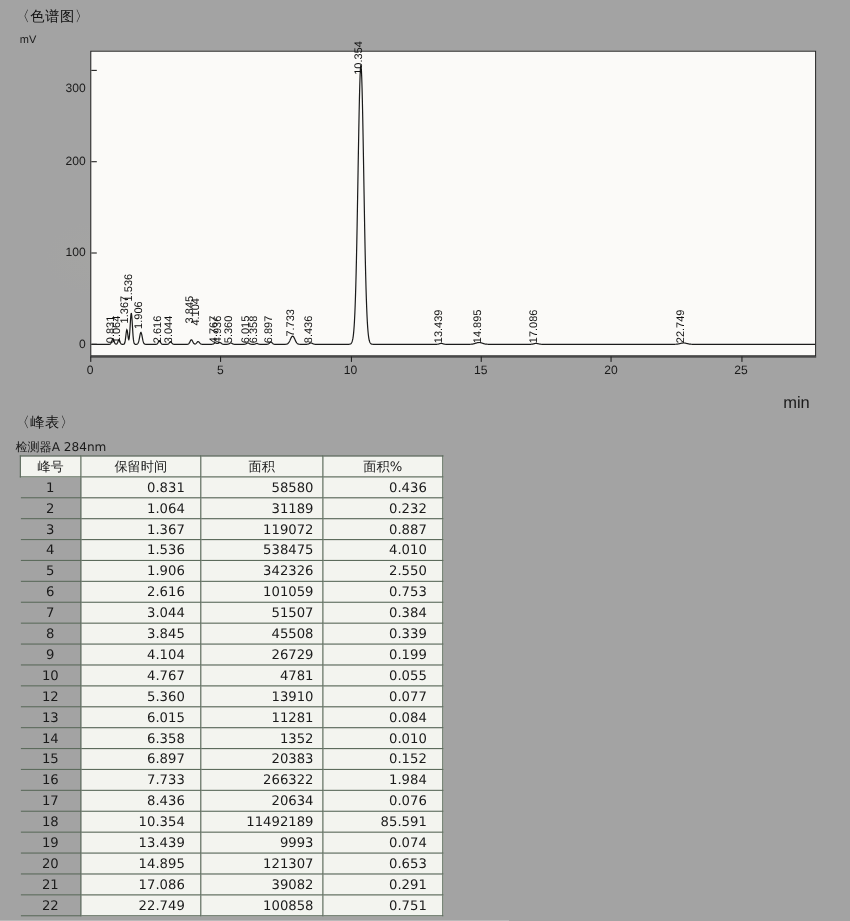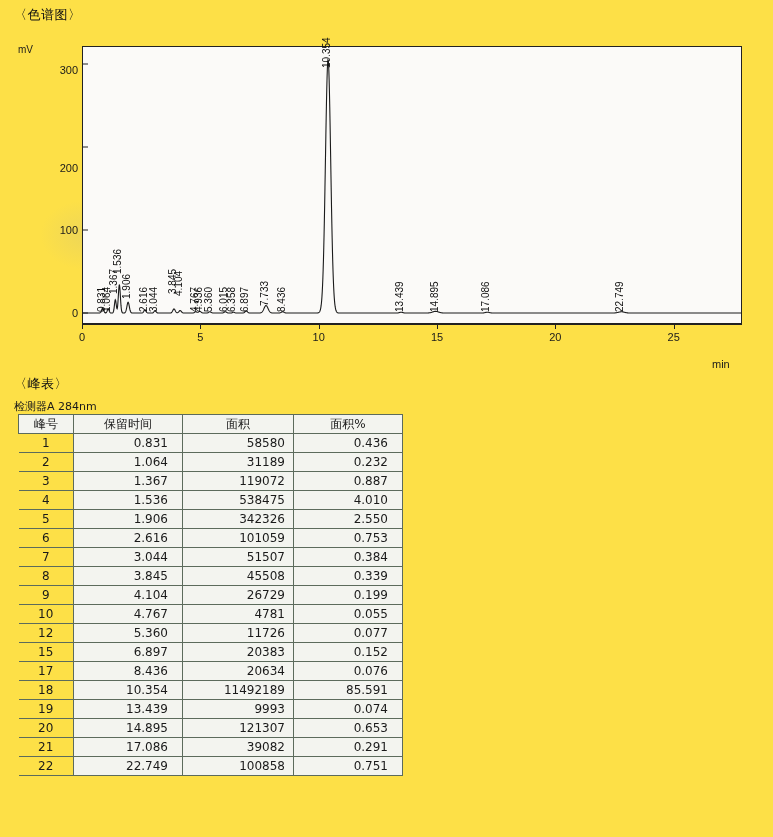--- a/index.html
+++ b/index.html
@@ -11,36 +11,36 @@
     width: 773px;
     height: 837px;
     position: relative;
     font-family: "Liberation Sans", sans-serif;
     color: #1a1a1a;
     overflow: hidden;
   }
   .page {
     position: absolute;
     inset: 0;
-    background: #fde047;
+    background: #a3a3a3;
   }
   
   .sec-title {
     position: absolute;
     font-size: 13px;
     font-family: "DejaVu Sans", sans-serif;
     letter-spacing: 0.5px;
     color: #111;
   }
   #chrom-title { left: 14px; top: 6px; }
   #peak-title  { left: 14px; top: 375px; }
 
   .unit-mv {
     position: absolute;
-    left: 18px; top: 44px;
+    left: 18px; top: 31px;
     font-size: 10px;
     font-family: "Liberation Sans", sans-serif;
   }
   .detector-top {
     position: absolute;
     right: 36px; top: 52px;
     font-size: 11px;
     font-family: "DejaVu Sans", sans-serif;
   }
   .detector-table {
@@ -103,21 +103,21 @@
     position: absolute;
     top: 7px;
     transform: translateX(-50%);
     font-size: 11px;
     font-family: "Liberation Sans", sans-serif;
   }
   #x-axis-title {
     position: absolute;
     left: 712px;
     top: 358px;
-    font-size: 11px;
+    font-size: 15px;
     font-family: "Liberation Sans", sans-serif;
   }
   
   .peak-ann {
     position: absolute;
     font-size: 10px;
     font-family: "Liberation Sans", sans-serif;
     white-space: nowrap;
     transform-origin: left bottom;
     transform: rotate(-90deg);
@@ -178,23 +178,23 @@
     <div id="plot-inner">
       <svg id="trace-svg" width="658" height="276" viewBox="0 0 658 276" preserveAspectRatio="none" style="position:absolute;left:0;top:0;">
         <path id="trace-path" fill="none" stroke="#1b1b1b" stroke-width="1.1" d="M0.00 266.02 L0.30 266.02 L0.60 266.02 L0.90 266.02 L1.20 266.02 L1.50 266.02 L1.79 266.02 L2.09 266.02 L2.39 266.02 L2.69 266.02 L2.99 266.02 L3.29 266.02 L3.59 266.02 L3.89 266.02 L4.19 266.02 L4.49 266.02 L4.79 266.02 L5.08 266.02 L5.38 266.02 L5.68 266.02 L5.98 266.02 L6.28 266.02 L6.58 266.02 L6.88 266.02 L7.18 266.02 L7.48 266.02 L7.78 266.02 L8.08 266.02 L8.37 266.02 L8.67 266.02 L8.97 266.02 L9.27 266.02 L9.57 266.02 L9.87 266.02 L10.17 266.02 L10.47 266.02 L10.77 266.02 L11.07 266.02 L11.37 266.02 L11.66 266.02 L11.96 266.02 L12.26 266.02 L12.56 266.02 L12.86 266.02 L13.16 266.02 L13.46 266.02 L13.76 266.02 L14.06 266.02 L14.36 266.02 L14.66 266.02 L14.95 266.02 L15.25 266.02 L15.55 266.02 L15.85 266.02 L16.15 266.01 L16.45 265.99 L16.75 265.95 L17.05 265.86 L17.35 265.68 L17.65 265.37 L17.95 264.88 L18.24 264.20 L18.54 263.36 L18.84 262.47 L19.14 261.68 L19.44 261.16 L19.74 261.05 L20.04 261.36 L20.34 262.03 L20.64 262.89 L20.94 263.77 L21.24 264.54 L21.53 265.13 L21.83 265.53 L22.13 265.76 L22.43 265.87 L22.73 265.87 L23.03 265.76 L23.33 265.51 L23.63 265.07 L23.93 264.44 L24.23 263.65 L24.53 262.83 L24.82 262.18 L25.12 261.88 L25.42 262.01 L25.72 262.54 L26.02 263.32 L26.32 264.14 L26.62 264.84 L26.92 265.36 L27.22 265.69 L27.52 265.87 L27.82 265.96 L28.11 266.00 L28.41 266.02 L28.71 266.02 L29.01 266.01 L29.31 265.98 L29.61 265.89 L29.91 265.68 L30.21 265.23 L30.51 264.38 L30.81 262.96 L31.11 260.91 L31.40 258.37 L31.70 255.77 L32.00 253.70 L32.30 252.74 L32.60 253.18 L32.90 254.85 L33.20 257.21 L33.50 259.54 L33.80 261.18 L34.10 261.68 L34.40 260.76 L34.69 258.34 L34.99 254.55 L35.29 249.80 L35.59 244.83 L35.89 240.62 L36.19 238.14 L36.49 238.01 L36.79 240.26 L37.09 244.34 L37.39 249.32 L37.69 254.24 L37.98 258.42 L38.28 261.53 L38.58 263.60 L38.88 264.82 L39.18 265.48 L39.48 265.80 L39.78 265.94 L40.08 265.99 L40.38 266.01 L40.68 266.01 L40.98 265.99 L41.27 265.96 L41.57 265.88 L41.87 265.73 L42.17 265.47 L42.47 265.04 L42.77 264.39 L43.07 263.45 L43.37 262.23 L43.67 260.76 L43.97 259.15 L44.27 257.58 L44.56 256.28 L44.86 255.45 L45.16 255.23 L45.46 255.66 L45.76 256.67 L46.06 258.08 L46.36 259.69 L46.66 261.27 L46.96 262.67 L47.26 263.80 L47.56 264.63 L47.85 265.21 L48.15 265.57 L48.45 265.79 L48.75 265.91 L49.05 265.97 L49.35 266.00 L49.65 266.01 L49.95 266.02 L50.25 266.02 L50.55 266.02 L50.85 266.02 L51.14 266.02 L51.44 266.02 L51.74 266.02 L52.04 266.02 L52.34 266.02 L52.64 266.02 L52.94 266.02 L53.24 266.02 L53.54 266.02 L53.84 266.02 L54.14 266.02 L54.43 266.02 L54.73 266.02 L55.03 266.02 L55.33 266.02 L55.63 266.02 L55.93 266.02 L56.23 266.02 L56.53 266.02 L56.83 266.02 L57.13 266.02 L57.43 266.02 L57.72 266.02 L58.02 266.02 L58.32 266.02 L58.62 266.01 L58.92 265.99 L59.22 265.93 L59.52 265.83 L59.82 265.65 L60.12 265.36 L60.42 264.94 L60.72 264.40 L61.01 263.80 L61.31 263.25 L61.61 262.85 L61.91 262.70 L62.21 262.84 L62.51 263.23 L62.81 263.78 L63.11 264.37 L63.41 264.91 L63.71 265.34 L64.01 265.64 L64.30 265.83 L64.60 265.93 L64.90 265.98 L65.20 266.01 L65.50 266.02 L65.80 266.02 L66.10 266.02 L66.40 266.02 L66.70 266.02 L67.00 266.02 L67.30 266.02 L67.59 266.02 L67.89 266.02 L68.19 266.02 L68.49 266.02 L68.79 266.01 L69.09 265.99 L69.39 265.95 L69.69 265.87 L69.99 265.72 L70.29 265.49 L70.59 265.16 L70.88 264.75 L71.18 264.30 L71.48 263.90 L71.78 263.62 L72.08 263.53 L72.38 263.66 L72.68 263.98 L72.98 264.40 L73.28 264.84 L73.58 265.24 L73.88 265.55 L74.17 265.76 L74.47 265.89 L74.77 265.96 L75.07 266.00 L75.37 266.01 L75.67 266.02 L75.97 266.02 L76.27 266.02 L76.57 266.02 L76.87 266.02 L77.17 266.02 L77.46 266.02 L77.76 266.02 L78.06 266.02 L78.36 266.02 L78.66 266.02 L78.96 266.02 L79.26 266.02 L79.56 266.02 L79.86 266.02 L80.16 266.02 L80.46 266.02 L80.75 266.02 L81.05 266.02 L81.35 266.02 L81.65 266.02 L81.95 266.02 L82.25 266.02 L82.55 266.02 L82.85 266.02 L83.15 266.02 L83.45 266.02 L83.75 266.02 L84.04 266.02 L84.34 266.02 L84.64 266.02 L84.94 266.02 L85.24 266.02 L85.54 266.02 L85.84 266.02 L86.14 266.02 L86.44 266.02 L86.74 266.02 L87.04 266.01 L87.33 265.98 L87.63 265.94 L87.93 265.86 L88.23 265.73 L88.53 265.52 L88.83 265.21 L89.13 264.79 L89.43 264.26 L89.73 263.66 L90.03 263.04 L90.33 262.48 L90.62 262.07 L90.92 261.88 L91.22 261.93 L91.52 262.23 L91.82 262.71 L92.12 263.31 L92.42 263.93 L92.72 264.50 L93.02 264.98 L93.32 265.34 L93.62 265.59 L93.91 265.73 L94.21 265.77 L94.51 265.73 L94.81 265.61 L95.11 265.40 L95.41 265.13 L95.71 264.79 L96.01 264.41 L96.31 264.06 L96.61 263.76 L96.91 263.58 L97.20 263.53 L97.50 263.64 L97.80 263.88 L98.10 264.21 L98.40 264.58 L98.70 264.95 L99.00 265.27 L99.30 265.52 L99.60 265.71 L99.90 265.84 L100.20 265.92 L100.49 265.97 L100.79 266.00 L101.09 266.01 L101.39 266.02 L101.69 266.02 L101.99 266.02 L102.29 266.02 L102.59 266.02 L102.89 266.02 L103.19 266.02 L103.49 266.02 L103.78 266.02 L104.08 266.02 L104.38 266.02 L104.68 266.02 L104.98 266.02 L105.28 266.02 L105.58 266.02 L105.88 266.02 L106.18 266.02 L106.48 266.02 L106.78 266.02 L107.07 266.02 L107.37 266.02 L107.67 266.02 L107.97 266.02 L108.27 266.02 L108.57 266.02 L108.87 266.02 L109.17 266.01 L109.47 266.00 L109.77 265.97 L110.07 265.93 L110.36 265.87 L110.66 265.78 L110.96 265.65 L111.26 265.49 L111.56 265.31 L111.86 265.12 L112.16 264.96 L112.46 264.83 L112.76 264.77 L113.06 264.79 L113.36 264.86 L113.65 264.98 L113.95 265.12 L114.25 265.23 L114.55 265.29 L114.85 265.29 L115.15 265.20 L115.45 265.04 L115.75 264.85 L116.05 264.64 L116.35 264.47 L116.65 264.37 L116.94 264.37 L117.24 264.45 L117.54 264.63 L117.84 264.85 L118.14 265.10 L118.44 265.34 L118.74 265.55 L119.04 265.71 L119.34 265.83 L119.64 265.91 L119.94 265.96 L120.23 265.99 L120.53 266.01 L120.83 266.02 L121.13 266.02 L121.43 266.02 L121.73 266.02 L122.03 266.02 L122.33 266.02 L122.63 266.02 L122.93 266.02 L123.23 266.01 L123.52 266.00 L123.82 265.97 L124.12 265.93 L124.42 265.86 L124.72 265.77 L125.02 265.64 L125.32 265.48 L125.62 265.29 L125.92 265.11 L126.22 264.95 L126.52 264.83 L126.81 264.78 L127.11 264.80 L127.41 264.90 L127.71 265.05 L128.01 265.23 L128.31 265.42 L128.61 265.59 L128.91 265.73 L129.21 265.83 L129.51 265.91 L129.81 265.96 L130.10 265.99 L130.40 266.01 L130.70 266.02 L131.00 266.02 L131.30 266.02 L131.60 266.02 L131.90 266.02 L132.20 266.02 L132.50 266.02 L132.80 266.02 L133.10 266.02 L133.39 266.02 L133.69 266.02 L133.99 266.02 L134.29 266.02 L134.59 266.02 L134.89 266.02 L135.19 266.02 L135.49 266.02 L135.79 266.02 L136.09 266.02 L136.39 266.02 L136.68 266.02 L136.98 266.02 L137.28 266.02 L137.58 266.02 L137.88 266.02 L138.18 266.02 L138.48 266.02 L138.78 266.01 L139.08 265.99 L139.38 265.97 L139.68 265.92 L139.97 265.85 L140.27 265.75 L140.57 265.61 L140.87 265.45 L141.17 265.26 L141.47 265.08 L141.77 264.92 L142.07 264.82 L142.37 264.78 L142.67 264.81 L142.97 264.92 L143.26 265.08 L143.56 265.26 L143.86 265.44 L144.16 265.61 L144.46 265.75 L144.76 265.85 L145.06 265.92 L145.36 265.97 L145.66 265.99 L145.96 266.01 L146.26 266.02 L146.55 266.02 L146.85 266.02 L147.15 266.02 L147.45 266.02 L147.75 266.00 L148.05 265.98 L148.35 265.94 L148.65 265.87 L148.95 265.77 L149.25 265.64 L149.55 265.49 L149.84 265.35 L150.14 265.24 L150.44 265.19 L150.74 265.22 L151.04 265.31 L151.34 265.44 L151.64 265.59 L151.94 265.73 L152.24 265.84 L152.54 265.92 L152.84 265.97 L153.13 266.00 L153.43 266.01 L153.73 266.02 L154.03 266.02 L154.33 266.02 L154.63 266.02 L154.93 266.02 L155.23 266.02 L155.53 266.02 L155.83 266.02 L156.13 266.02 L156.42 266.02 L156.72 266.02 L157.02 266.02 L157.32 266.02 L157.62 266.02 L157.92 266.02 L158.22 266.02 L158.52 266.02 L158.82 266.02 L159.12 266.02 L159.42 266.01 L159.71 266.00 L160.01 265.97 L160.31 265.92 L160.61 265.83 L160.91 265.70 L161.21 265.52 L161.51 265.29 L161.81 265.00 L162.11 264.69 L162.41 264.39 L162.71 264.14 L163.00 263.99 L163.30 263.95 L163.60 264.03 L163.90 264.23 L164.20 264.51 L164.50 264.81 L164.80 265.12 L165.10 265.39 L165.40 265.60 L165.70 265.76 L166.00 265.87 L166.29 265.94 L166.59 265.98 L166.89 266.00 L167.19 266.01 L167.49 266.02 L167.79 266.02 L168.09 266.02 L168.39 266.02 L168.69 266.02 L168.99 266.02 L169.29 266.02 L169.58 266.02 L169.88 266.02 L170.18 266.02 L170.48 266.02 L170.78 266.02 L171.08 266.02 L171.38 266.02 L171.68 266.02 L171.98 266.02 L172.28 266.02 L172.58 266.02 L172.87 266.02 L173.17 266.02 L173.47 266.02 L173.77 266.02 L174.07 266.02 L174.37 266.02 L174.67 266.02 L174.97 266.02 L175.27 266.02 L175.57 266.02 L175.87 266.01 L176.16 266.00 L176.46 265.99 L176.76 265.97 L177.06 265.93 L177.36 265.88 L177.66 265.81 L177.96 265.71 L178.26 265.58 L178.56 265.40 L178.86 265.16 L179.16 264.86 L179.45 264.49 L179.75 264.05 L180.05 263.53 L180.35 262.95 L180.65 262.32 L180.95 261.65 L181.25 260.98 L181.55 260.33 L181.85 259.74 L182.15 259.24 L182.45 258.85 L182.74 258.62 L183.04 258.54 L183.34 258.63 L183.64 258.88 L183.94 259.27 L184.24 259.78 L184.54 260.37 L184.84 261.03 L185.14 261.70 L185.44 262.36 L185.74 262.99 L186.03 263.57 L186.33 264.08 L186.63 264.52 L186.93 264.88 L187.23 265.18 L187.53 265.41 L187.83 265.59 L188.13 265.72 L188.43 265.82 L188.73 265.89 L189.03 265.94 L189.32 265.97 L189.62 265.99 L189.92 266.00 L190.22 266.01 L190.52 266.02 L190.82 266.02 L191.12 266.02 L191.42 266.02 L191.72 266.02 L192.02 266.02 L192.32 266.02 L192.61 266.02 L192.91 266.02 L193.21 266.02 L193.51 266.02 L193.81 266.02 L194.11 266.02 L194.41 266.02 L194.71 266.02 L195.01 266.02 L195.31 266.01 L195.61 266.00 L195.90 265.99 L196.20 265.96 L196.50 265.93 L196.80 265.87 L197.10 265.79 L197.40 265.69 L197.70 265.56 L198.00 265.41 L198.30 265.25 L198.60 265.09 L198.90 264.95 L199.19 264.85 L199.49 264.79 L199.79 264.78 L200.09 264.83 L200.39 264.93 L200.69 265.06 L200.99 265.22 L201.29 265.38 L201.59 265.53 L201.89 265.66 L202.19 265.77 L202.48 265.85 L202.78 265.92 L203.08 265.96 L203.38 265.99 L203.68 266.00 L203.98 266.01 L204.28 266.02 L204.58 266.02 L204.88 266.02 L205.18 266.02 L205.48 266.02 L205.77 266.02 L206.07 266.02 L206.37 266.02 L206.67 266.02 L206.97 266.02 L207.27 266.02 L207.57 266.02 L207.87 266.02 L208.17 266.02 L208.47 266.02 L208.77 266.02 L209.06 266.02 L209.36 266.02 L209.66 266.02 L209.96 266.02 L210.26 266.02 L210.56 266.02 L210.86 266.02 L211.16 266.02 L211.46 266.02 L211.76 266.02 L212.06 266.02 L212.35 266.02 L212.65 266.02 L212.95 266.02 L213.25 266.02 L213.55 266.02 L213.85 266.02 L214.15 266.02 L214.45 266.02 L214.75 266.02 L215.05 266.02 L215.35 266.02 L215.64 266.02 L215.94 266.02 L216.24 266.02 L216.54 266.02 L216.84 266.02 L217.14 266.02 L217.44 266.02 L217.74 266.02 L218.04 266.02 L218.34 266.02 L218.64 266.02 L218.93 266.02 L219.23 266.02 L219.53 266.02 L219.83 266.02 L220.13 266.02 L220.43 266.02 L220.73 266.02 L221.03 266.02 L221.33 266.02 L221.63 266.02 L221.93 266.02 L222.22 266.02 L222.52 266.02 L222.82 266.02 L223.12 266.02 L223.42 266.02 L223.72 266.02 L224.02 266.02 L224.32 266.02 L224.62 266.02 L224.92 266.02 L225.22 266.02 L225.51 266.02 L225.81 266.02 L226.11 266.02 L226.41 266.02 L226.71 266.02 L227.01 266.02 L227.31 266.02 L227.61 266.02 L227.91 266.02 L228.21 266.02 L228.51 266.02 L228.80 266.02 L229.10 266.02 L229.40 266.02 L229.70 266.02 L230.00 266.02 L230.30 266.02 L230.60 266.02 L230.90 266.02 L231.20 266.02 L231.50 266.02 L231.80 266.02 L232.09 266.02 L232.39 266.02 L232.69 266.02 L232.99 266.02 L233.29 266.01 L233.59 266.01 L233.89 266.00 L234.19 265.98 L234.49 265.95 L234.79 265.91 L235.09 265.85 L235.38 265.76 L235.68 265.62 L235.98 265.42 L236.28 265.14 L236.58 264.73 L236.88 264.16 L237.18 263.37 L237.48 262.30 L237.78 260.86 L238.08 258.96 L238.38 256.49 L238.67 253.33 L238.97 249.34 L239.27 244.37 L239.57 238.30 L239.87 230.98 L240.17 222.30 L240.47 212.19 L240.77 200.60 L241.07 187.55 L241.37 173.13 L241.67 157.48 L241.96 140.86 L242.26 123.56 L242.56 105.98 L242.86 88.57 L243.16 71.83 L243.46 56.28 L243.76 42.43 L244.06 30.76 L244.36 21.71 L244.66 15.62 L244.96 12.71 L245.25 13.10 L245.55 16.78 L245.85 23.61 L246.15 33.31 L246.45 45.54 L246.75 59.84 L247.05 75.72 L247.35 92.66 L247.65 110.15 L247.95 127.70 L248.25 144.88 L248.54 161.30 L248.84 176.67 L249.14 190.78 L249.44 203.49 L249.74 214.72 L250.04 224.49 L250.34 232.83 L250.64 239.85 L250.94 245.65 L251.24 250.37 L251.54 254.15 L251.83 257.14 L252.13 259.46 L252.43 261.24 L252.73 262.58 L253.03 263.58 L253.33 264.31 L253.63 264.84 L253.93 265.21 L254.23 265.48 L254.53 265.66 L254.83 265.79 L255.12 265.87 L255.42 265.93 L255.72 265.96 L256.02 265.99 L256.32 266.00 L256.62 266.01 L256.92 266.02 L257.22 266.02 L257.52 266.02 L257.82 266.02 L258.12 266.02 L258.41 266.02 L258.71 266.02 L259.01 266.02 L259.31 266.02 L259.61 266.02 L259.91 266.02 L260.21 266.02 L260.51 266.02 L260.81 266.02 L261.11 266.02 L261.41 266.02 L261.70 266.02 L262.00 266.02 L262.30 266.02 L262.60 266.02 L262.90 266.02 L263.20 266.02 L263.50 266.02 L263.80 266.02 L264.10 266.02 L264.40 266.02 L264.70 266.02 L264.99 266.02 L265.29 266.02 L265.59 266.02 L265.89 266.02 L266.19 266.02 L266.49 266.02 L266.79 266.02 L267.09 266.02 L267.39 266.02 L267.69 266.02 L267.99 266.02 L268.28 266.02 L268.58 266.02 L268.88 266.02 L269.18 266.02 L269.48 266.02 L269.78 266.02 L270.08 266.02 L270.38 266.02 L270.68 266.02 L270.98 266.02 L271.28 266.02 L271.57 266.02 L271.87 266.02 L272.17 266.02 L272.47 266.02 L272.77 266.02 L273.07 266.02 L273.37 266.02 L273.67 266.02 L273.97 266.02 L274.27 266.02 L274.57 266.02 L274.86 266.02 L275.16 266.02 L275.46 266.02 L275.76 266.02 L276.06 266.02 L276.36 266.02 L276.66 266.02 L276.96 266.02 L277.26 266.02 L277.56 266.02 L277.86 266.02 L278.15 266.02 L278.45 266.02 L278.75 266.02 L279.05 266.02 L279.35 266.02 L279.65 266.02 L279.95 266.02 L280.25 266.02 L280.55 266.02 L280.85 266.02 L281.15 266.02 L281.44 266.02 L281.74 266.02 L282.04 266.02 L282.34 266.02 L282.64 266.02 L282.94 266.02 L283.24 266.02 L283.54 266.02 L283.84 266.02 L284.14 266.02 L284.44 266.02 L284.73 266.02 L285.03 266.02 L285.33 266.02 L285.63 266.02 L285.93 266.02 L286.23 266.02 L286.53 266.02 L286.83 266.02 L287.13 266.02 L287.43 266.02 L287.73 266.02 L288.02 266.02 L288.32 266.02 L288.62 266.02 L288.92 266.02 L289.22 266.02 L289.52 266.02 L289.82 266.02 L290.12 266.02 L290.42 266.02 L290.72 266.02 L291.02 266.02 L291.31 266.02 L291.61 266.02 L291.91 266.02 L292.21 266.02 L292.51 266.02 L292.81 266.02 L293.11 266.02 L293.41 266.02 L293.71 266.02 L294.01 266.02 L294.31 266.02 L294.60 266.02 L294.90 266.02 L295.20 266.02 L295.50 266.02 L295.80 266.02 L296.10 266.02 L296.40 266.02 L296.70 266.02 L297.00 266.02 L297.30 266.02 L297.60 266.02 L297.89 266.02 L298.19 266.02 L298.49 266.02 L298.79 266.02 L299.09 266.02 L299.39 266.02 L299.69 266.02 L299.99 266.02 L300.29 266.02 L300.59 266.02 L300.89 266.02 L301.18 266.02 L301.48 266.02 L301.78 266.02 L302.08 266.02 L302.38 266.02 L302.68 266.02 L302.98 266.02 L303.28 266.02 L303.58 266.02 L303.88 266.02 L304.18 266.02 L304.47 266.02 L304.77 266.02 L305.07 266.02 L305.37 266.02 L305.67 266.02 L305.97 266.02 L306.27 266.02 L306.57 266.02 L306.87 266.02 L307.17 266.02 L307.47 266.02 L307.76 266.02 L308.06 266.02 L308.36 266.02 L308.66 266.02 L308.96 266.02 L309.26 266.02 L309.56 266.02 L309.86 266.02 L310.16 266.02 L310.46 266.02 L310.76 266.02 L311.05 266.02 L311.35 266.02 L311.65 266.02 L311.95 266.02 L312.25 266.02 L312.55 266.02 L312.85 266.02 L313.15 266.02 L313.45 266.01 L313.75 266.00 L314.05 265.99 L314.34 265.97 L314.64 265.94 L314.94 265.90 L315.24 265.85 L315.54 265.79 L315.84 265.71 L316.14 265.63 L316.44 265.53 L316.74 265.44 L317.04 265.35 L317.34 265.28 L317.63 265.23 L317.93 265.20 L318.23 265.20 L318.53 265.22 L318.83 265.28 L319.13 265.35 L319.43 265.44 L319.73 265.53 L320.03 265.62 L320.33 265.71 L320.63 265.78 L320.92 265.85 L321.22 265.90 L321.52 265.94 L321.82 265.97 L322.12 265.99 L322.42 266.00 L322.72 266.01 L323.02 266.02 L323.32 266.02 L323.62 266.02 L323.92 266.02 L324.21 266.02 L324.51 266.02 L324.81 266.02 L325.11 266.02 L325.41 266.02 L325.71 266.02 L326.01 266.02 L326.31 266.02 L326.61 266.02 L326.91 266.02 L327.21 266.02 L327.50 266.02 L327.80 266.02 L328.10 266.02 L328.40 266.02 L328.70 266.02 L329.00 266.02 L329.30 266.02 L329.60 266.02 L329.90 266.02 L330.20 266.02 L330.50 266.02 L330.79 266.02 L331.09 266.02 L331.39 266.02 L331.69 266.02 L331.99 266.02 L332.29 266.02 L332.59 266.02 L332.89 266.02 L333.19 266.02 L333.49 266.02 L333.79 266.02 L334.08 266.02 L334.38 266.02 L334.68 266.02 L334.98 266.02 L335.28 266.02 L335.58 266.02 L335.88 266.02 L336.18 266.02 L336.48 266.02 L336.78 266.02 L337.08 266.02 L337.37 266.02 L337.67 266.02 L337.97 266.02 L338.27 266.02 L338.57 266.02 L338.87 266.02 L339.17 266.02 L339.47 266.02 L339.77 266.02 L340.07 266.02 L340.37 266.02 L340.66 266.02 L340.96 266.02 L341.26 266.02 L341.56 266.02 L341.86 266.02 L342.16 266.02 L342.46 266.02 L342.76 266.02 L343.06 266.01 L343.36 266.01 L343.66 266.00 L343.95 266.00 L344.25 265.99 L344.55 265.97 L344.85 265.96 L345.15 265.94 L345.45 265.92 L345.75 265.89 L346.05 265.86 L346.35 265.82 L346.65 265.78 L346.95 265.73 L347.24 265.67 L347.54 265.61 L347.84 265.53 L348.14 265.45 L348.44 265.37 L348.74 265.28 L349.04 265.18 L349.34 265.08 L349.64 264.98 L349.94 264.88 L350.24 264.79 L350.53 264.69 L350.83 264.61 L351.13 264.54 L351.43 264.47 L351.73 264.42 L352.03 264.39 L352.33 264.37 L352.63 264.36 L352.93 264.37 L353.23 264.40 L353.53 264.45 L353.82 264.50 L354.12 264.57 L354.42 264.65 L354.72 264.74 L355.02 264.84 L355.32 264.93 L355.62 265.03 L355.92 265.13 L356.22 265.23 L356.52 265.32 L356.82 265.41 L357.11 265.50 L357.41 265.57 L357.71 265.64 L358.01 265.70 L358.31 265.76 L358.61 265.80 L358.91 265.84 L359.21 265.88 L359.51 265.91 L359.81 265.93 L360.11 265.95 L360.40 265.97 L360.70 265.98 L361.00 265.99 L361.30 266.00 L361.60 266.01 L361.90 266.01 L362.20 266.01 L362.50 266.02 L362.80 266.02 L363.10 266.02 L363.40 266.02 L363.69 266.02 L363.99 266.02 L364.29 266.02 L364.59 266.02 L364.89 266.02 L365.19 266.02 L365.49 266.02 L365.79 266.02 L366.09 266.02 L366.39 266.02 L366.69 266.02 L366.98 266.02 L367.28 266.02 L367.58 266.02 L367.88 266.02 L368.18 266.02 L368.48 266.02 L368.78 266.02 L369.08 266.02 L369.38 266.02 L369.68 266.02 L369.98 266.02 L370.27 266.02 L370.57 266.02 L370.87 266.02 L371.17 266.02 L371.47 266.02 L371.77 266.02 L372.07 266.02 L372.37 266.02 L372.67 266.02 L372.97 266.02 L373.27 266.02 L373.56 266.02 L373.86 266.02 L374.16 266.02 L374.46 266.02 L374.76 266.02 L375.06 266.02 L375.36 266.02 L375.66 266.02 L375.96 266.02 L376.26 266.02 L376.56 266.02 L376.85 266.02 L377.15 266.02 L377.45 266.02 L377.75 266.02 L378.05 266.02 L378.35 266.02 L378.65 266.02 L378.95 266.02 L379.25 266.02 L379.55 266.02 L379.85 266.02 L380.14 266.02 L380.44 266.02 L380.74 266.02 L381.04 266.02 L381.34 266.02 L381.64 266.02 L381.94 266.02 L382.24 266.02 L382.54 266.02 L382.84 266.02 L383.14 266.02 L383.43 266.02 L383.73 266.02 L384.03 266.02 L384.33 266.02 L384.63 266.02 L384.93 266.02 L385.23 266.02 L385.53 266.02 L385.83 266.02 L386.13 266.02 L386.43 266.02 L386.72 266.02 L387.02 266.02 L387.32 266.02 L387.62 266.02 L387.92 266.02 L388.22 266.02 L388.52 266.02 L388.82 266.02 L389.12 266.02 L389.42 266.02 L389.72 266.02 L390.01 266.02 L390.31 266.02 L390.61 266.02 L390.91 266.02 L391.21 266.02 L391.51 266.02 L391.81 266.02 L392.11 266.02 L392.41 266.02 L392.71 266.02 L393.01 266.02 L393.30 266.02 L393.60 266.02 L393.90 266.02 L394.20 266.02 L394.50 266.02 L394.80 266.02 L395.10 266.02 L395.40 266.02 L395.70 266.02 L396.00 266.02 L396.30 266.02 L396.59 266.02 L396.89 266.02 L397.19 266.02 L397.49 266.02 L397.79 266.02 L398.09 266.02 L398.39 266.01 L398.69 266.01 L398.99 266.00 L399.29 265.99 L399.59 265.98 L399.88 265.96 L400.18 265.93 L400.48 265.90 L400.78 265.86 L401.08 265.81 L401.38 265.76 L401.68 265.69 L401.98 265.62 L402.28 265.55 L402.58 265.48 L402.88 265.40 L403.17 265.34 L403.47 265.28 L403.77 265.23 L404.07 265.20 L404.37 265.19 L404.67 265.20 L404.97 265.22 L405.27 265.27 L405.57 265.32 L405.87 265.38 L406.17 265.46 L406.46 265.53 L406.76 265.61 L407.06 265.68 L407.36 265.74 L407.66 265.80 L407.96 265.85 L408.26 265.89 L408.56 265.93 L408.86 265.95 L409.16 265.97 L409.46 265.99 L409.75 266.00 L410.05 266.01 L410.35 266.01 L410.65 266.02 L410.95 266.02 L411.25 266.02 L411.55 266.02 L411.85 266.02 L412.15 266.02 L412.45 266.02 L412.75 266.02 L413.04 266.02 L413.34 266.02 L413.64 266.02 L413.94 266.02 L414.24 266.02 L414.54 266.02 L414.84 266.02 L415.14 266.02 L415.44 266.02 L415.74 266.02 L416.04 266.02 L416.33 266.02 L416.63 266.02 L416.93 266.02 L417.23 266.02 L417.53 266.02 L417.83 266.02 L418.13 266.02 L418.43 266.02 L418.73 266.02 L419.03 266.02 L419.33 266.02 L419.62 266.02 L419.92 266.02 L420.22 266.02 L420.52 266.02 L420.82 266.02 L421.12 266.02 L421.42 266.02 L421.72 266.02 L422.02 266.02 L422.32 266.02 L422.62 266.02 L422.91 266.02 L423.21 266.02 L423.51 266.02 L423.81 266.02 L424.11 266.02 L424.41 266.02 L424.71 266.02 L425.01 266.02 L425.31 266.02 L425.61 266.02 L425.91 266.02 L426.20 266.02 L426.50 266.02 L426.80 266.02 L427.10 266.02 L427.40 266.02 L427.70 266.02 L428.00 266.02 L428.30 266.02 L428.60 266.02 L428.90 266.02 L429.20 266.02 L429.49 266.02 L429.79 266.02 L430.09 266.02 L430.39 266.02 L430.69 266.02 L430.99 266.02 L431.29 266.02 L431.59 266.02 L431.89 266.02 L432.19 266.02 L432.49 266.02 L432.78 266.02 L433.08 266.02 L433.38 266.02 L433.68 266.02 L433.98 266.02 L434.28 266.02 L434.58 266.02 L434.88 266.02 L435.18 266.02 L435.48 266.02 L435.78 266.02 L436.07 266.02 L436.37 266.02 L436.67 266.02 L436.97 266.02 L437.27 266.02 L437.57 266.02 L437.87 266.02 L438.17 266.02 L438.47 266.02 L438.77 266.02 L439.07 266.02 L439.36 266.02 L439.66 266.02 L439.96 266.02 L440.26 266.02 L440.56 266.02 L440.86 266.02 L441.16 266.02 L441.46 266.02 L441.76 266.02 L442.06 266.02 L442.36 266.02 L442.65 266.02 L442.95 266.02 L443.25 266.02 L443.55 266.02 L443.85 266.02 L444.15 266.02 L444.45 266.02 L444.75 266.02 L445.05 266.02 L445.35 266.02 L445.65 266.02 L445.94 266.02 L446.24 266.02 L446.54 266.02 L446.84 266.02 L447.14 266.02 L447.44 266.02 L447.74 266.02 L448.04 266.02 L448.34 266.02 L448.64 266.02 L448.94 266.02 L449.23 266.02 L449.53 266.02 L449.83 266.02 L450.13 266.02 L450.43 266.02 L450.73 266.02 L451.03 266.02 L451.33 266.02 L451.63 266.02 L451.93 266.02 L452.23 266.02 L452.52 266.02 L452.82 266.02 L453.12 266.02 L453.42 266.02 L453.72 266.02 L454.02 266.02 L454.32 266.02 L454.62 266.02 L454.92 266.02 L455.22 266.02 L455.52 266.02 L455.81 266.02 L456.11 266.02 L456.41 266.02 L456.71 266.02 L457.01 266.02 L457.31 266.02 L457.61 266.02 L457.91 266.02 L458.21 266.02 L458.51 266.02 L458.81 266.02 L459.10 266.02 L459.40 266.02 L459.70 266.02 L460.00 266.02 L460.30 266.02 L460.60 266.02 L460.90 266.02 L461.20 266.02 L461.50 266.02 L461.80 266.02 L462.10 266.02 L462.39 266.02 L462.69 266.02 L462.99 266.02 L463.29 266.02 L463.59 266.02 L463.89 266.02 L464.19 266.02 L464.49 266.02 L464.79 266.02 L465.09 266.02 L465.39 266.02 L465.68 266.02 L465.98 266.02 L466.28 266.02 L466.58 266.02 L466.88 266.02 L467.18 266.02 L467.48 266.02 L467.78 266.02 L468.08 266.02 L468.38 266.02 L468.68 266.02 L468.97 266.02 L469.27 266.02 L469.57 266.02 L469.87 266.02 L470.17 266.02 L470.47 266.02 L470.77 266.02 L471.07 266.02 L471.37 266.02 L471.67 266.02 L471.97 266.02 L472.26 266.02 L472.56 266.02 L472.86 266.02 L473.16 266.02 L473.46 266.02 L473.76 266.02 L474.06 266.02 L474.36 266.02 L474.66 266.02 L474.96 266.02 L475.26 266.02 L475.55 266.02 L475.85 266.02 L476.15 266.02 L476.45 266.02 L476.75 266.02 L477.05 266.02 L477.35 266.02 L477.65 266.02 L477.95 266.02 L478.25 266.02 L478.55 266.02 L478.84 266.02 L479.14 266.02 L479.44 266.02 L479.74 266.02 L480.04 266.02 L480.34 266.02 L480.64 266.02 L480.94 266.02 L481.24 266.02 L481.54 266.02 L481.84 266.02 L482.13 266.02 L482.43 266.02 L482.73 266.02 L483.03 266.02 L483.33 266.02 L483.63 266.02 L483.93 266.02 L484.23 266.02 L484.53 266.02 L484.83 266.02 L485.13 266.02 L485.42 266.02 L485.72 266.02 L486.02 266.02 L486.32 266.02 L486.62 266.02 L486.92 266.02 L487.22 266.02 L487.52 266.02 L487.82 266.02 L488.12 266.02 L488.42 266.02 L488.71 266.02 L489.01 266.02 L489.31 266.02 L489.61 266.02 L489.91 266.02 L490.21 266.02 L490.51 266.02 L490.81 266.02 L491.11 266.02 L491.41 266.02 L491.71 266.02 L492.00 266.02 L492.30 266.02 L492.60 266.02 L492.90 266.02 L493.20 266.02 L493.50 266.02 L493.80 266.02 L494.10 266.02 L494.40 266.02 L494.70 266.02 L495.00 266.02 L495.29 266.02 L495.59 266.02 L495.89 266.02 L496.19 266.02 L496.49 266.02 L496.79 266.02 L497.09 266.02 L497.39 266.02 L497.69 266.02 L497.99 266.02 L498.29 266.02 L498.58 266.02 L498.88 266.02 L499.18 266.02 L499.48 266.02 L499.78 266.02 L500.08 266.02 L500.38 266.02 L500.68 266.02 L500.98 266.02 L501.28 266.02 L501.58 266.02 L501.87 266.02 L502.17 266.02 L502.47 266.02 L502.77 266.02 L503.07 266.02 L503.37 266.02 L503.67 266.02 L503.97 266.02 L504.27 266.02 L504.57 266.02 L504.87 266.02 L505.16 266.02 L505.46 266.02 L505.76 266.02 L506.06 266.02 L506.36 266.02 L506.66 266.02 L506.96 266.02 L507.26 266.02 L507.56 266.02 L507.86 266.02 L508.16 266.02 L508.45 266.02 L508.75 266.02 L509.05 266.02 L509.35 266.02 L509.65 266.02 L509.95 266.02 L510.25 266.02 L510.55 266.02 L510.85 266.02 L511.15 266.02 L511.45 266.02 L511.74 266.02 L512.04 266.02 L512.34 266.02 L512.64 266.02 L512.94 266.02 L513.24 266.02 L513.54 266.02 L513.84 266.02 L514.14 266.02 L514.44 266.02 L514.74 266.02 L515.03 266.02 L515.33 266.02 L515.63 266.02 L515.93 266.02 L516.23 266.02 L516.53 266.02 L516.83 266.02 L517.13 266.02 L517.43 266.02 L517.73 266.02 L518.03 266.02 L518.32 266.02 L518.62 266.02 L518.92 266.02 L519.22 266.02 L519.52 266.02 L519.82 266.02 L520.12 266.02 L520.42 266.02 L520.72 266.02 L521.02 266.02 L521.32 266.02 L521.61 266.02 L521.91 266.02 L522.21 266.02 L522.51 266.02 L522.81 266.02 L523.11 266.02 L523.41 266.02 L523.71 266.02 L524.01 266.02 L524.31 266.02 L524.61 266.02 L524.90 266.02 L525.20 266.02 L525.50 266.02 L525.80 266.02 L526.10 266.02 L526.40 266.02 L526.70 266.02 L527.00 266.02 L527.30 266.02 L527.60 266.02 L527.90 266.02 L528.19 266.02 L528.49 266.02 L528.79 266.02 L529.09 266.01 L529.39 266.01 L529.69 266.01 L529.99 266.00 L530.29 265.99 L530.59 265.98 L530.89 265.97 L531.19 265.96 L531.48 265.94 L531.78 265.92 L532.08 265.89 L532.38 265.86 L532.68 265.82 L532.98 265.78 L533.28 265.74 L533.58 265.69 L533.88 265.63 L534.18 265.57 L534.48 265.50 L534.77 265.43 L535.07 265.36 L535.37 265.28 L535.67 265.21 L535.97 265.13 L536.27 265.06 L536.57 265.00 L536.87 264.94 L537.17 264.88 L537.47 264.84 L537.77 264.81 L538.06 264.79 L538.36 264.78 L538.66 264.78 L538.96 264.80 L539.26 264.82 L539.56 264.86 L539.86 264.91 L540.16 264.96 L540.46 265.03 L540.76 265.09 L541.06 265.17 L541.35 265.24 L541.65 265.32 L541.95 265.39 L542.25 265.46 L542.55 265.53 L542.85 265.59 L543.15 265.65 L543.45 265.71 L543.75 265.76 L544.05 265.80 L544.35 265.84 L544.64 265.87 L544.94 265.90 L545.24 265.93 L545.54 265.95 L545.84 265.96 L546.14 265.98 L546.44 265.99 L546.74 266.00 L547.04 266.00 L547.34 266.01 L547.64 266.01 L547.93 266.02 L548.23 266.02 L548.53 266.02 L548.83 266.02 L549.13 266.02 L549.43 266.02 L549.73 266.02 L550.03 266.02 L550.33 266.02 L550.63 266.02 L550.93 266.02 L551.22 266.02 L551.52 266.02 L551.82 266.02 L552.12 266.02 L552.42 266.02 L552.72 266.02 L553.02 266.02 L553.32 266.02 L553.62 266.02 L553.92 266.02 L554.22 266.02 L554.51 266.02 L554.81 266.02 L555.11 266.02 L555.41 266.02 L555.71 266.02 L556.01 266.02 L556.31 266.02 L556.61 266.02 L556.91 266.02 L557.21 266.02 L557.51 266.02 L557.80 266.02 L558.10 266.02 L558.40 266.02 L558.70 266.02 L559.00 266.02 L559.30 266.02 L559.60 266.02 L559.90 266.02 L560.20 266.02 L560.50 266.02 L560.80 266.02 L561.09 266.02 L561.39 266.02 L561.69 266.02 L561.99 266.02 L562.29 266.02 L562.59 266.02 L562.89 266.02 L563.19 266.02 L563.49 266.02 L563.79 266.02 L564.09 266.02 L564.38 266.02 L564.68 266.02 L564.98 266.02 L565.28 266.02 L565.58 266.02 L565.88 266.02 L566.18 266.02 L566.48 266.02 L566.78 266.02 L567.08 266.02 L567.38 266.02 L567.67 266.02 L567.97 266.02 L568.27 266.02 L568.57 266.02 L568.87 266.02 L569.17 266.02 L569.47 266.02 L569.77 266.02 L570.07 266.02 L570.37 266.02 L570.67 266.02 L570.96 266.02 L571.26 266.02 L571.56 266.02 L571.86 266.02 L572.16 266.02 L572.46 266.02 L572.76 266.02 L573.06 266.02 L573.36 266.02 L573.66 266.02 L573.96 266.02 L574.25 266.02 L574.55 266.02 L574.85 266.02 L575.15 266.02 L575.45 266.02 L575.75 266.02 L576.05 266.02 L576.35 266.02 L576.65 266.02 L576.95 266.02 L577.25 266.02 L577.54 266.02 L577.84 266.02 L578.14 266.02 L578.44 266.02 L578.74 266.02 L579.04 266.02 L579.34 266.02 L579.64 266.02 L579.94 266.02 L580.24 266.02 L580.54 266.02 L580.83 266.02 L581.13 266.02 L581.43 266.02 L581.73 266.02 L582.03 266.02 L582.33 266.02 L582.63 266.02 L582.93 266.02 L583.23 266.02 L583.53 266.02 L583.83 266.02 L584.12 266.02 L584.42 266.02 L584.72 266.02 L585.02 266.02 L585.32 266.02 L585.62 266.02 L585.92 266.02 L586.22 266.02 L586.52 266.02 L586.82 266.02 L587.12 266.02 L587.41 266.02 L587.71 266.02 L588.01 266.02 L588.31 266.02 L588.61 266.02 L588.91 266.02 L589.21 266.02 L589.51 266.02 L589.81 266.02 L590.11 266.02 L590.41 266.02 L590.70 266.02 L591.00 266.02 L591.30 266.02 L591.60 266.02 L591.90 266.02 L592.20 266.02 L592.50 266.02 L592.80 266.02 L593.10 266.02 L593.40 266.02 L593.70 266.02 L593.99 266.02 L594.29 266.02 L594.59 266.02 L594.89 266.02 L595.19 266.02 L595.49 266.02 L595.79 266.02 L596.09 266.02 L596.39 266.02 L596.69 266.02 L596.99 266.02 L597.28 266.02 L597.58 266.02 L597.88 266.02 L598.18 266.02 L598.48 266.02 L598.78 266.02 L599.08 266.02 L599.38 266.02 L599.68 266.02 L599.98 266.02 L600.28 266.02 L600.57 266.02 L600.87 266.02 L601.17 266.02 L601.47 266.02 L601.77 266.02 L602.07 266.02 L602.37 266.02 L602.67 266.02 L602.97 266.02 L603.27 266.02 L603.57 266.02 L603.86 266.02 L604.16 266.02 L604.46 266.02 L604.76 266.02 L605.06 266.02 L605.36 266.02 L605.66 266.02 L605.96 266.02 L606.26 266.02 L606.56 266.02 L606.86 266.02 L607.15 266.02 L607.45 266.02 L607.75 266.02 L608.05 266.02 L608.35 266.02 L608.65 266.02 L608.95 266.02 L609.25 266.02 L609.55 266.02 L609.85 266.02 L610.15 266.02 L610.44 266.02 L610.74 266.02 L611.04 266.02 L611.34 266.02 L611.64 266.02 L611.94 266.02 L612.24 266.02 L612.54 266.02 L612.84 266.02 L613.14 266.02 L613.44 266.02 L613.73 266.02 L614.03 266.02 L614.33 266.02 L614.63 266.02 L614.93 266.02 L615.23 266.02 L615.53 266.02 L615.83 266.02 L616.13 266.02 L616.43 266.02 L616.73 266.02 L617.02 266.02 L617.32 266.02 L617.62 266.02 L617.92 266.02 L618.22 266.02 L618.52 266.02 L618.82 266.02 L619.12 266.02 L619.42 266.02 L619.72 266.02 L620.02 266.02 L620.31 266.02 L620.61 266.02 L620.91 266.02 L621.21 266.02 L621.51 266.02 L621.81 266.02 L622.11 266.02 L622.41 266.02 L622.71 266.02 L623.01 266.02 L623.31 266.02 L623.60 266.02 L623.90 266.02 L624.20 266.02 L624.50 266.02 L624.80 266.02 L625.10 266.02 L625.40 266.02 L625.70 266.02 L626.00 266.02 L626.30 266.02 L626.60 266.02 L626.89 266.02 L627.19 266.02 L627.49 266.02 L627.79 266.02 L628.09 266.02 L628.39 266.02 L628.69 266.02 L628.99 266.02 L629.29 266.02 L629.59 266.02 L629.89 266.02 L630.18 266.02 L630.48 266.02 L630.78 266.02 L631.08 266.02 L631.38 266.02 L631.68 266.02 L631.98 266.02 L632.28 266.02 L632.58 266.02 L632.88 266.02 L633.18 266.02 L633.47 266.02 L633.77 266.02 L634.07 266.02 L634.37 266.02 L634.67 266.02 L634.97 266.02 L635.27 266.02 L635.57 266.02 L635.87 266.02 L636.17 266.02 L636.47 266.02 L636.76 266.02 L637.06 266.02 L637.36 266.02 L637.66 266.02 L637.96 266.02 L638.26 266.02 L638.56 266.02 L638.86 266.02 L639.16 266.02 L639.46 266.02 L639.76 266.02 L640.05 266.02 L640.35 266.02 L640.65 266.02 L640.95 266.02 L641.25 266.02 L641.55 266.02 L641.85 266.02 L642.15 266.02 L642.45 266.02 L642.75 266.02 L643.05 266.02 L643.34 266.02 L643.64 266.02 L643.94 266.02 L644.24 266.02 L644.54 266.02 L644.84 266.02 L645.14 266.02 L645.44 266.02 L645.74 266.02 L646.04 266.02 L646.34 266.02 L646.63 266.02 L646.93 266.02 L647.23 266.02 L647.53 266.02 L647.83 266.02 L648.13 266.02 L648.43 266.02 L648.73 266.02 L649.03 266.02 L649.33 266.02 L649.63 266.02 L649.92 266.02 L650.22 266.02 L650.52 266.02 L650.82 266.02 L651.12 266.02 L651.42 266.02 L651.72 266.02 L652.02 266.02 L652.32 266.02 L652.62 266.02 L652.92 266.02 L653.21 266.02 L653.51 266.02 L653.81 266.02 L654.11 266.02 L654.41 266.02 L654.71 266.02 L655.01 266.02 L655.31 266.02 L655.61 266.02 L655.91 266.02 L656.21 266.02 L656.50 266.02 L656.80 266.02 L657.10 266.02 L657.40 266.02 L657.70 266.02 L658.00 266.02 "></path>
       </svg>
       <div id="yticks">
           <div class="ytick-mark" style="top: 266.024px;"></div>
           <div class="ytick-label" style="top: 266.024px;">0</div>
           <div class="ytick-mark" style="top: 182.892px;"></div>
           <div class="ytick-label" style="top: 182.892px;">100</div>
           <div class="ytick-mark" style="top: 99.759px;"></div>
-          <div class="ytick-label" style="top: 99.759px; margin-top: 21px;">200</div>
+          <div class="ytick-label" style="top: 99.759px;">200</div>
           <div class="ytick-mark" style="top: 16.6265px;"></div>
-          <div class="ytick-label" style="top: 23px;">300</div>
+          <div class="ytick-label" style="top: 34px;">300</div>
         </div>
       <div id="peak-annotations">
           <div class="peak-ann" style="left: 23.669px; top: 254.386px;">0.831</div>
           <div class="peak-ann" style="left: 29.1839px; top: 254.386px;">1.064</div>
           <div class="peak-ann" style="left: 36.3556px; top: 236.096px;">1.367</div>
           <div class="peak-ann" style="left: 40.3557px; top: 216.145px;">1.536</div>
           <div class="peak-ann" style="left: 49.1132px; top: 241.084px;">1.906</div>
           <div class="peak-ann" style="left: 65.9183px; top: 254.386px;">2.616</div>
           <div class="peak-ann" style="left: 76.0486px; top: 254.386px;">3.044</div>
           <div class="peak-ann" style="left: 95.0076px; top: 236.096px;">3.845</div>
@@ -303,30 +303,48 @@
         </tr>
         <tr>
           <td class="c-no">10</td>
           <td class="c-rt">4.767</td>
           <td class="c-area">4781</td>
           <td class="c-pct">0.055</td>
         </tr>
         <tr>
           <td class="c-no">12</td>
           <td class="c-rt">5.360</td>
-          <td class="c-area">11726</td>
+          <td class="c-area">13910</td>
           <td class="c-pct">0.077</td>
+        </tr>
+        <tr>
+          <td class="c-no">13</td>
+          <td class="c-rt">6.015</td>
+          <td class="c-area">11281</td>
+          <td class="c-pct">0.084</td>
+        </tr>
+        <tr>
+          <td class="c-no">14</td>
+          <td class="c-rt">6.358</td>
+          <td class="c-area">1352</td>
+          <td class="c-pct">0.010</td>
         </tr>
         <tr>
           <td class="c-no">15</td>
           <td class="c-rt">6.897</td>
           <td class="c-area">20383</td>
           <td class="c-pct">0.152</td>
         </tr>
         <tr>
+          <td class="c-no">16</td>
+          <td class="c-rt">7.733</td>
+          <td class="c-area">266322</td>
+          <td class="c-pct">1.984</td>
+        </tr>
+        <tr>
           <td class="c-no">17</td>
           <td class="c-rt">8.436</td>
           <td class="c-area">20634</td>
           <td class="c-pct">0.076</td>
         </tr>
         <tr>
           <td class="c-no">18</td>
           <td class="c-rt">10.354</td>
           <td class="c-area">11492189</td>
           <td class="c-pct">85.591</td>

